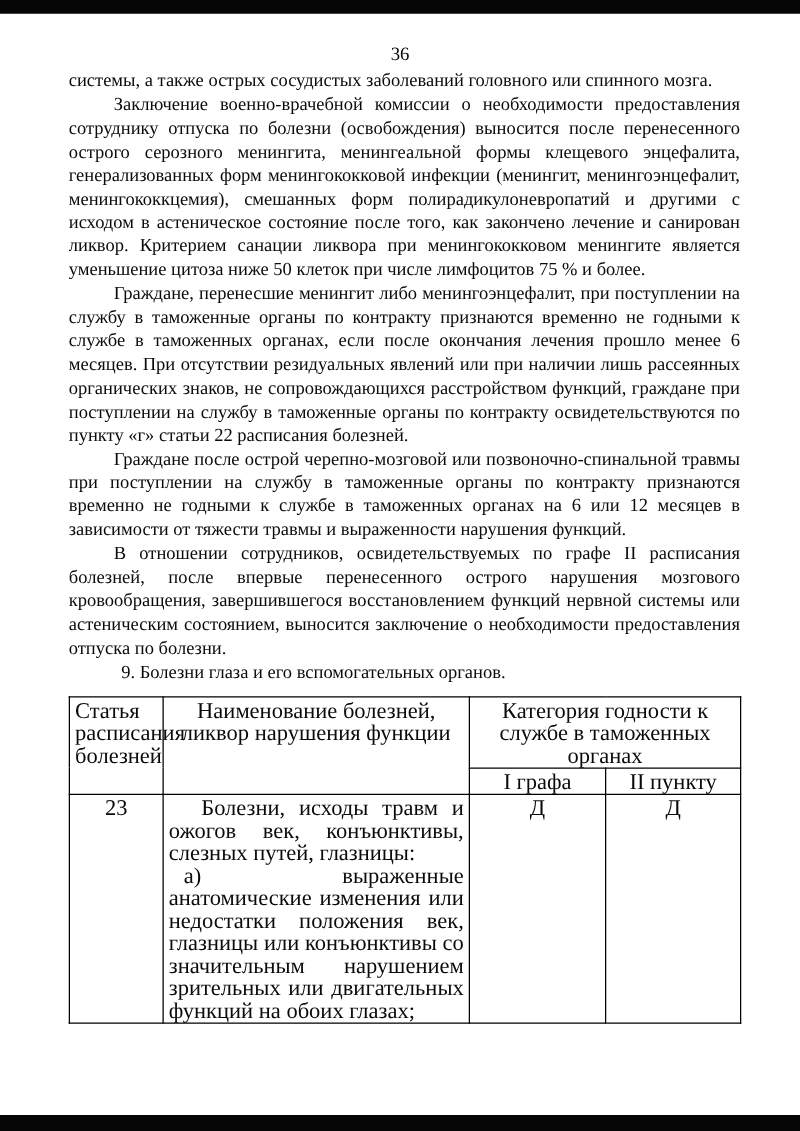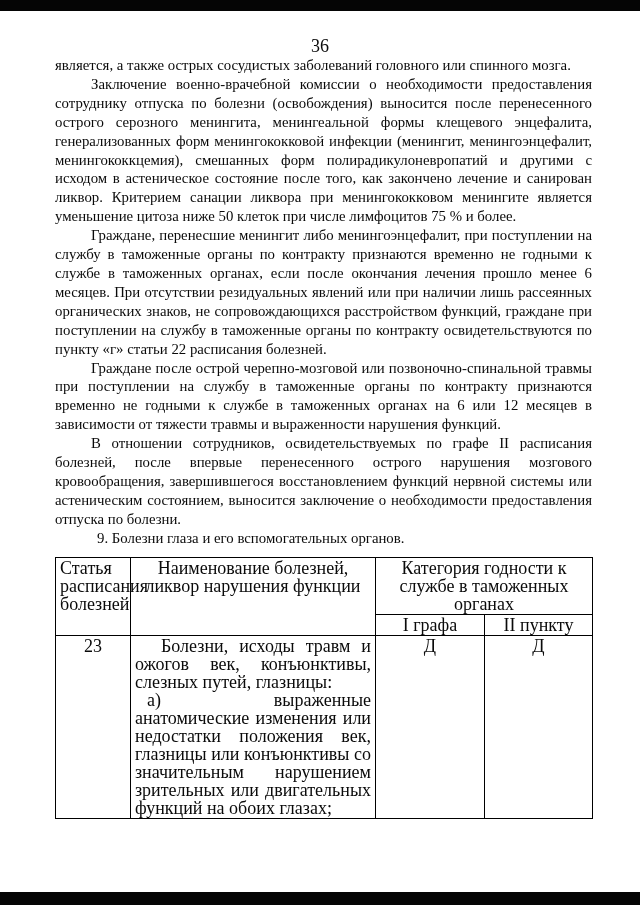--- a/index.html
+++ b/index.html
@@ -21,21 +21,21 @@
   .scan-bar-bottom {
     position: absolute; top: 892px; left: 0;
     width: 640px; height: 13px;
     background: #050505;
   }
   .page-number {
     position: absolute;
     top: 36px; left: 0;
     width: 640px;
     text-align: center;
-    font-size: 18px;
+    font-size: 15px;
   }
   .content {
     position: absolute;
     top: 56px;
     left: 55px;
     width: 537px;
     font-size: 14.8px;
     line-height: 18.9px;
     text-align: justify;
   }
@@ -98,21 +98,21 @@
   }
 </style>
 </head>
 <body>
 
 <div class="scan-bar-top"></div>
 
 <div class="page-number">36</div>
 
 <div class="content">
-  <p>является, а также острых сосудистых заболеваний головного или спинного мозга.</p>
+  <p>системы, а также острых сосудистых заболеваний головного или спинного мозга.</p>
   <p class="indent">Заключение военно-врачебной комиссии о необходимости предоставления сотруднику отпуска по болезни (освобождения) выносится после перенесенного острого серозного менингита, менингеальной формы клещевого энцефалита, генерализованных форм менингококковой инфекции (менингит, менингоэнцефалит, менингококкцемия), смешанных форм полирадикулоневропатий и другими с исходом в астеническое состояние после того, как закончено лечение и санирован ликвор. Критерием санации ликвора при менингококковом менингите является уменьшение цитоза ниже 50 клеток при числе лимфоцитов 75 % и более.</p>
   <p class="indent">Граждане, перенесшие менингит либо менингоэнцефалит, при поступлении на службу в таможенные органы по контракту признаются временно не годными к службе в таможенных органах, если после окончания лечения прошло менее 6 месяцев. При отсутствии резидуальных явлений или при наличии лишь рассеянных органических знаков, не сопровождающихся расстройством функций, граждане при поступлении на службу в таможенные органы по контракту освидетельствуются по пункту «г» статьи 22 расписания болезней.</p>
   <p class="indent">Граждане после острой черепно-мозговой или позвоночно-спинальной травмы при поступлении на службу в таможенные органы по контракту признаются временно не годными к службе в таможенных органах на 6 или 12 месяцев в зависимости от тяжести травмы и выраженности нарушения функций.</p>
   <p class="indent">В отношении сотрудников, освидетельствуемых по графе II расписания болезней, после впервые перенесенного острого нарушения мозгового кровообращения, завершившегося восстановлением функций нервной системы или астеническим состоянием, выносится заключение о необходимости предоставления отпуска по болезни.</p>
 
   <p class="section-heading">9. Болезни глаза и его вспомогательных органов.</p>
 
   <table class="diseases">
     <colgroup>
       <col class="c1">

